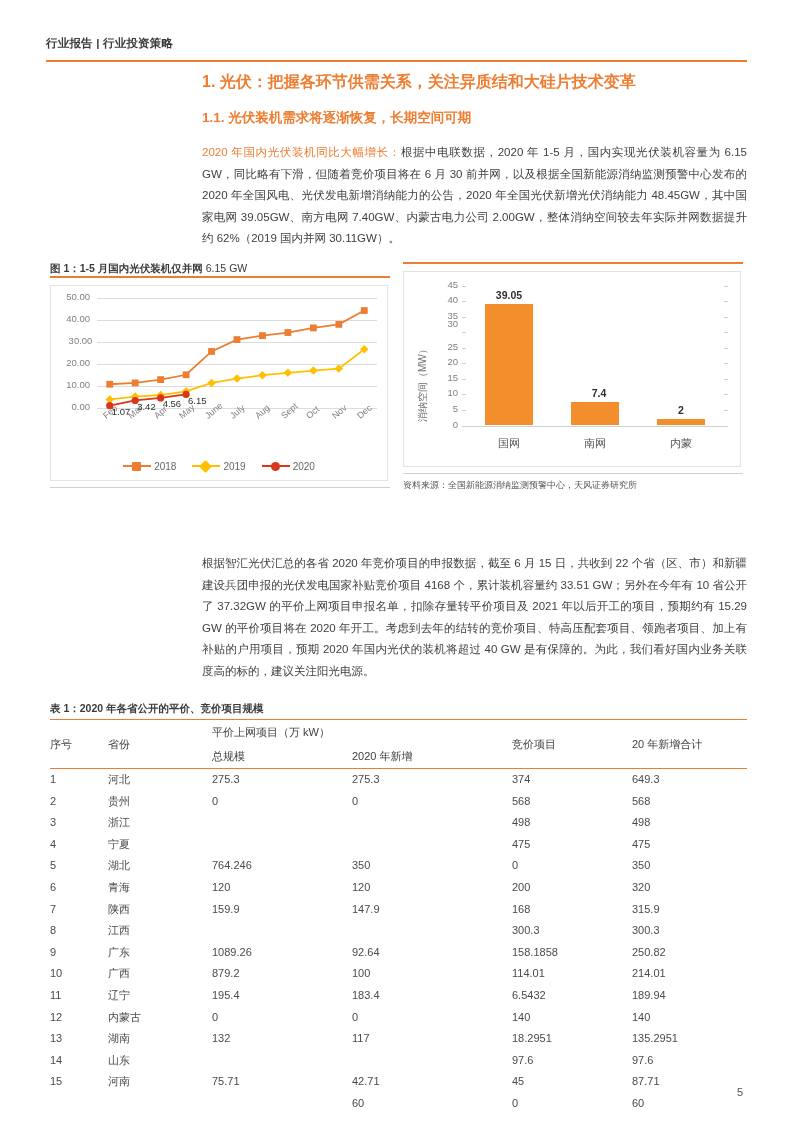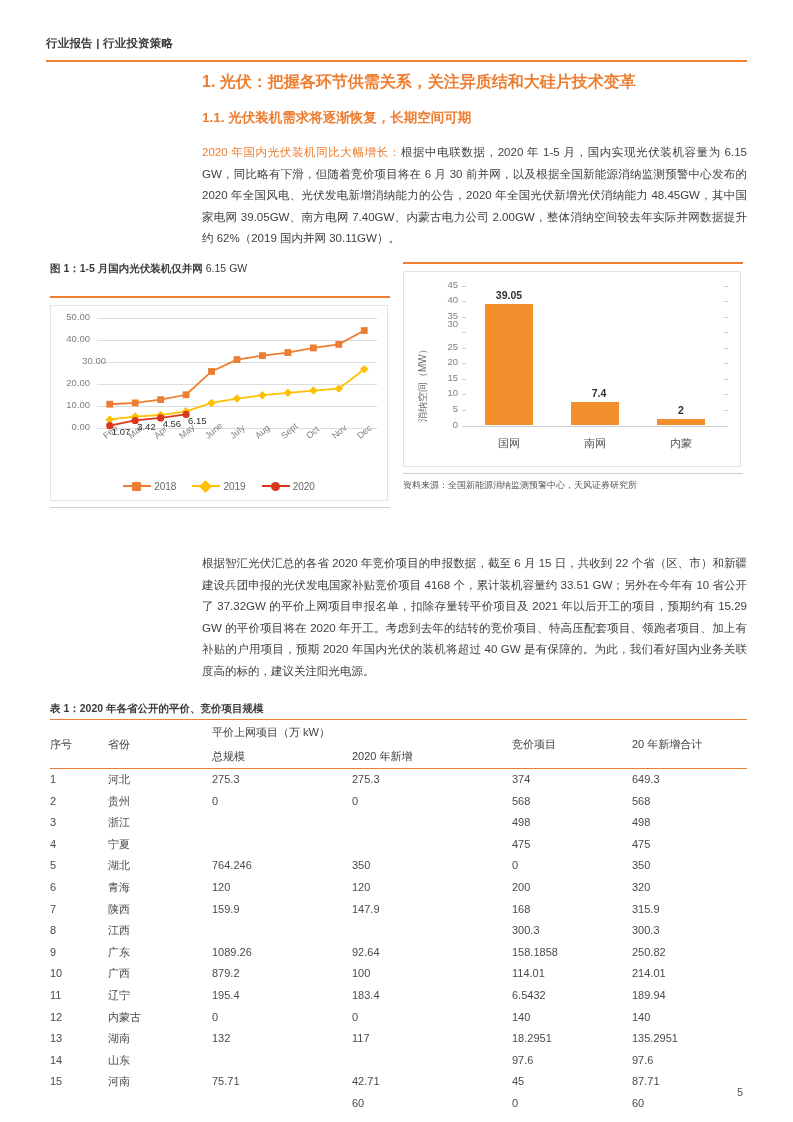--- a/index.html
+++ b/index.html
@@ -126,21 +126,21 @@
     position: absolute;
     top: 262px;
     width: 340px;
   }
   #fig1 { left: 50px; }
   #fig2 { left: 403px; }
   .fig-title {
     font-size: 10.5px;
     color: #3b3b3b;
     white-space: nowrap;
-    padding-bottom: 20px;
+    padding-bottom: 0;
   }
   .fig-title b { font-weight: bold; }
   .fig-rule {
     height: 1.5px;
     background: #ED7D31;
     width: 100%;
   }
   .fig-box {
     margin-top: 7px;
     border: 1px solid #e3e3e3;
@@ -345,21 +345,21 @@
     <div class="fig-rule"></div>
     <div class="fig-box">
       <div id="line-chart-host" style="position:absolute;left:0;top:0;width:100%;height:100%;">
           <div class="c-grid" style="left: 46px; top: 122px; width: 280px;"></div>
           <div class="c-ylab" style="left: 0px; width: 39px; top: 115px;">0.00</div>
           <div class="c-grid" style="left: 46px; top: 100px; width: 280px;"></div>
           <div class="c-ylab" style="left: 0px; width: 39px; top: 93px;">10.00</div>
           <div class="c-grid" style="left: 46px; top: 78px; width: 280px;"></div>
           <div class="c-ylab" style="left: 0px; width: 39px; top: 71px;">20.00</div>
           <div class="c-grid" style="left: 46px; top: 56px; width: 280px;"></div>
-          <div class="c-ylab" style="left: 16px; width: 39px; top: 49px;">30.00</div>
+          <div class="c-ylab" style="left: 10px; width: 39px; top: 49px; text-align: center;">30.00</div>
           <div class="c-grid" style="left: 46px; top: 34px; width: 280px;"></div>
           <div class="c-ylab" style="left: 0px; width: 39px; top: 27px;">40.00</div>
           <div class="c-grid" style="left: 46px; top: 12px; width: 280px;"></div>
           <div class="c-ylab" style="left: 0px; width: 39px; top: 5px;">50.00</div>
           <div class="c-xlab" style="left: 49.7273px; top: 127px;">Feb</div>
           <div class="c-xlab" style="left: 75.1818px; top: 127px;">Mar</div>
           <div class="c-xlab" style="left: 100.636px; top: 127px;">Apr</div>
           <div class="c-xlab" style="left: 126.091px; top: 127px;">May</div>
           <div class="c-xlab" style="left: 151.545px; top: 127px;">June</div>
           <div class="c-xlab" style="left: 177px; top: 127px;">July</div>

